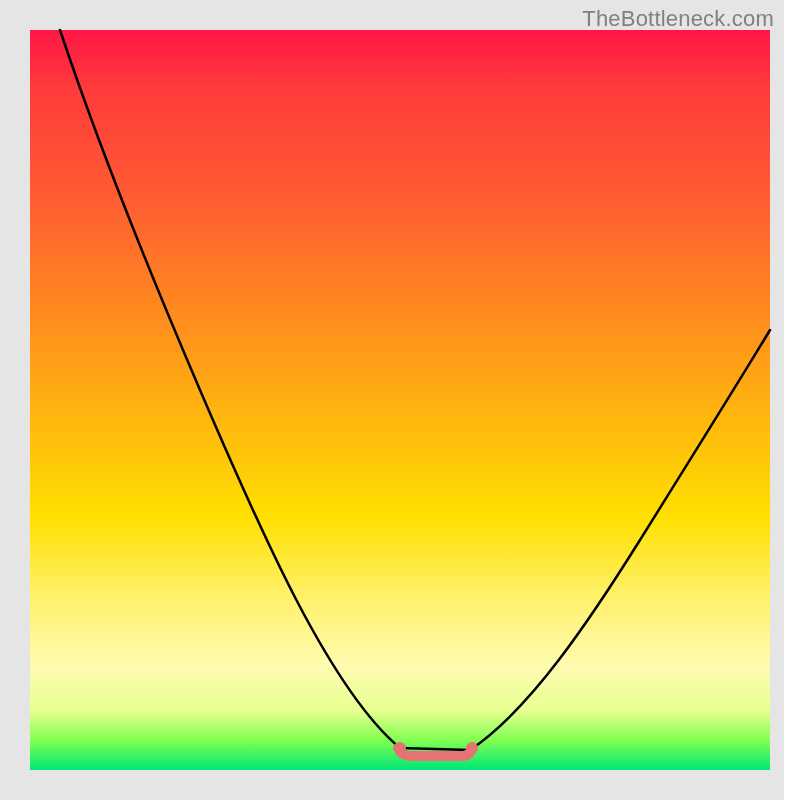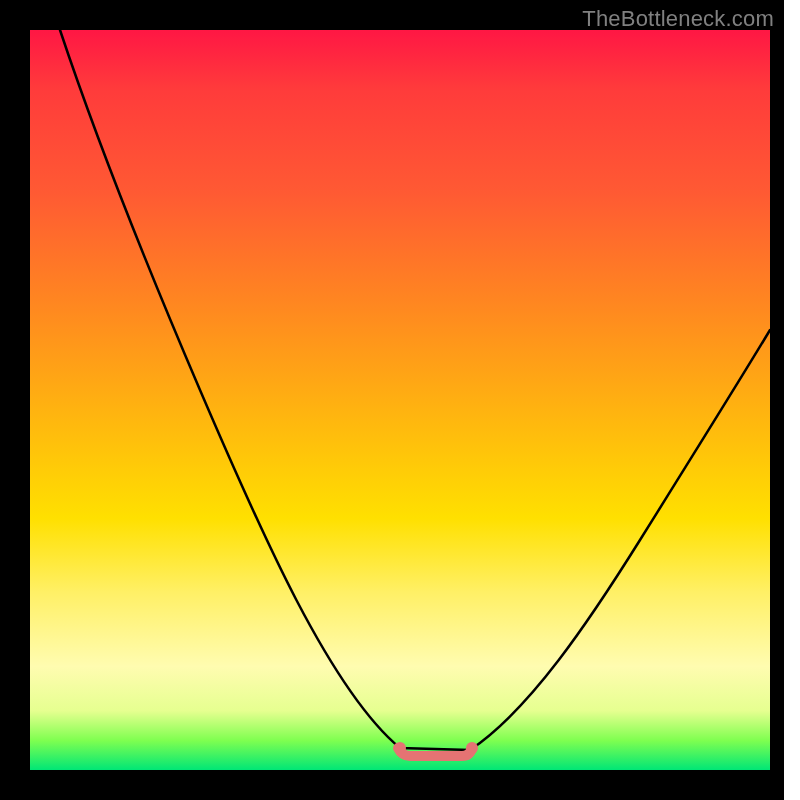--- a/index.html
+++ b/index.html
@@ -7,21 +7,21 @@
     padding: 0;
     width: 800px;
     height: 800px;
     overflow: hidden;
     font-family: Arial, Helvetica, sans-serif;
   }
   .frame {
     position: relative;
     width: 784px;
     height: 800px;
-    background: #000000;
+    background: #e5e5e5;
   }
   .plot-area {
     position: absolute;
     left: 30px;
     top: 30px;
     width: 740px;
     height: 740px;
     
     background: linear-gradient(
       to bottom,

